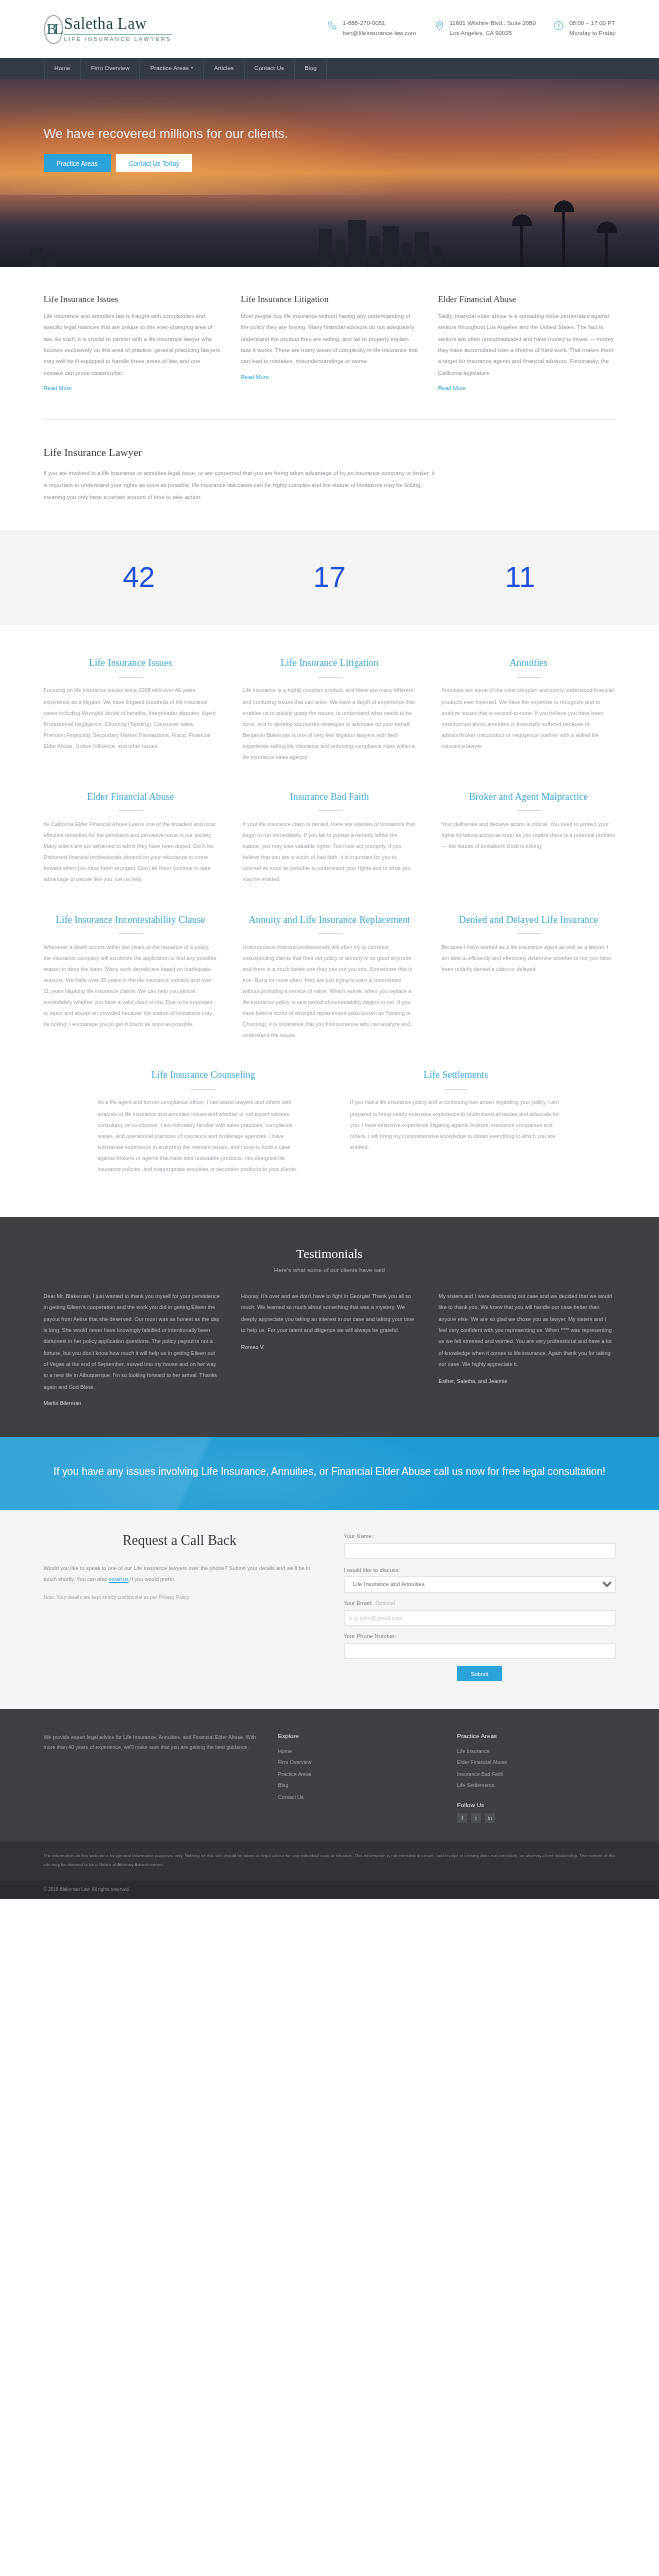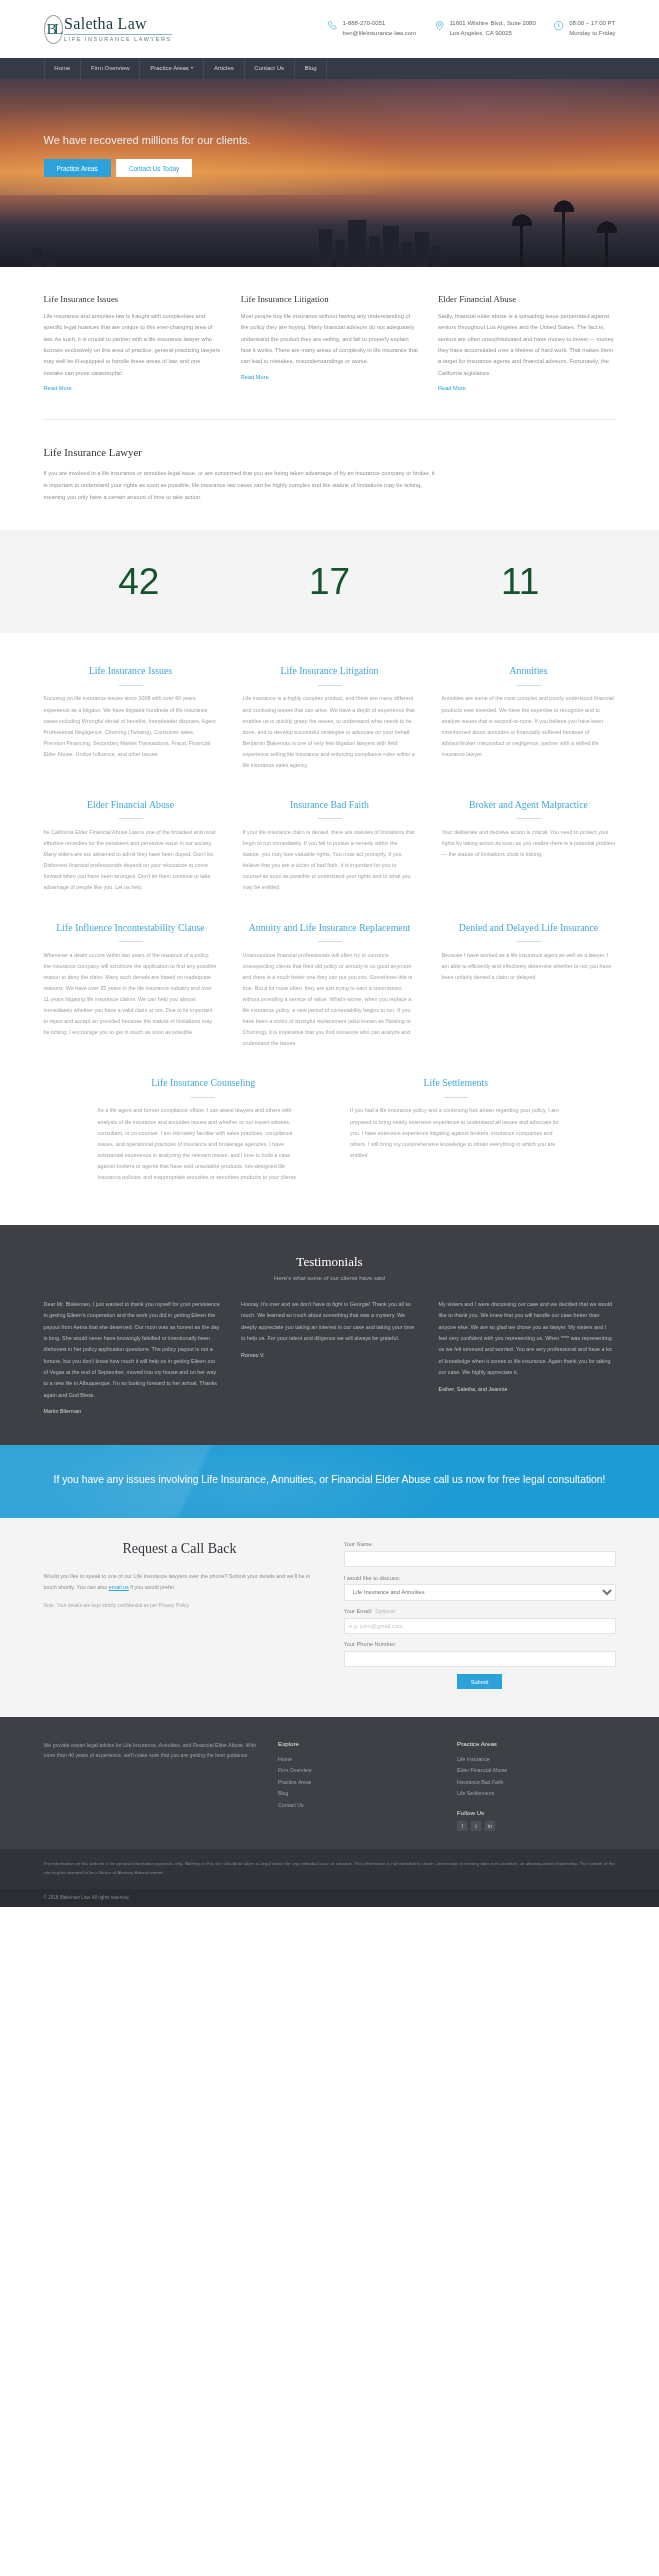--- a/index.html
+++ b/index.html
@@ -64,21 +64,21 @@
   .palm { position:absolute; bottom:0; width:3.1px; background:#17181f; }
   .palm::before{
     content:""; position:absolute; left:-14.4px; top:-11.3px; width:32px; height:17.5px;
     background:radial-gradient(ellipse at 50% 100%, #17181f 0 45%, transparent 46%);
   }
   .hero-content { position:relative; padding-top:40px; }
   .hero h1 {
     font-family:"Liberation Serif", serif; font-weight:400; font-size:19.6px;
     line-height:1.33; color:#fff; letter-spacing:0.1px;
   }
-  .hero p { margin-top:15px; font-size:11px; color:#eceef0; }
+  .hero p { margin-top:7px; font-size:13px; color:#eceef0; }
   .hero-btns { margin-top:13.4px; display:flex; gap:5.2px; }
   .btn-primary {
     background:#2ba3da; color:#fff; font-size:6.4px;
     padding:5.7px 13px; border:0; cursor:pointer;
   }
   .btn-ghost {
     background:#fff; color:#2ba3da; font-size:6.4px;
     padding:5.7px 13px; border:0; cursor:pointer;
   }
 
@@ -99,22 +99,22 @@
     font-family:"Liberation Serif", serif; font-weight:400;
     font-size:10.8px; color:#32363c; margin-bottom:8.2px;
   }
   .lawyer p { font-size:5.7px; line-height:2.15; color:#8d9196; max-width:392px; }
 
   
   .counters { background:#f4f4f4; padding:33px 0; }
   .counters .wrap { display:grid; grid-template-columns:repeat(3,1fr); }
   .counter { text-align:center; }
   .counter .num {
-    font-family:"Liberation Sans", sans-serif; font-size:37px;
-    color:#14532d; font-weight:400; line-height:1;
+    font-family:"Liberation Sans", sans-serif; font-size:29px;
+    color:#1d4ed8; font-weight:400; line-height:1;
   }
 
   
   .pgrid { padding:31px 0 15.5px; }
   .pgrid-row { display:grid; grid-template-columns:repeat(3,1fr); gap:25px; margin-bottom:27px; }
   .pcard { text-align:center; }
   .pcard h4 {
     font-family:"Liberation Serif", serif; font-weight:400;
     font-size:9.8px; color:#3fa8d8; line-height:1.35; margin-bottom:7.2px; cursor:pointer;
   }
@@ -381,21 +381,21 @@
     <p>If your life insurance claim is denied, there are statutes of limitations that begin to run immediately. If you fail to pursue a remedy within the statute, you may lose valuable rights. You must act promptly. If you believe that you are a victim of bad faith, it is important for you to counsel as soon as possible to understand your rights and to what you may be entitled.</p>
   </div>
         <div class="pcard">
     <h4>Broker and Agent Malpractice</h4>
     <div class="hr"></div>
     <p>Your deliberate and decisive action is critical. You need to protect your rights by taking action as soon as you realize there is a potential problem — the statute of limitations clock is ticking.</p>
   </div>
       </div>
       <div class="pgrid-row">
         <div class="pcard">
-    <h4>Life Influence Incontestability Clause</h4>
+    <h4>Life Insurance Incontestability Clause</h4>
     <div class="hr"></div>
     <p>Whenever a death occurs within two years of the issuance of a policy, the insurance company will scrutinize the application to find any possible reason to deny the claim. Many such denials are based on inadequate reasons. We have over 35 years in the life insurance industry and over 11 years litigating life insurance claims. We can help you almost immediately whether you have a valid claim or not. Due to its important to reject and accept an provided because the statute of limitations may be ticking; I encourage you to get in touch as soon as possible.</p>
   </div>
         <div class="pcard">
     <h4>Annuity and Life Insurance Replacement</h4>
     <div class="hr"></div>
     <p>Unscrupulous financial professionals will often try to convince unsuspecting clients that their old policy or annuity is no good anymore and there is a much better one they can put you into. Sometimes this is true. But a lot more often, they are just trying to earn a commission without providing a service of value. What's worse, when you replace a life insurance policy, a new period of contestability begins to run. If you have been a victim of wrongful replacement (also known as Twisting or Churning), it is imperative that you find someone who can analyze and understand the issues.</p>
   </div>
         <div class="pcard">
     <h4>Denied and Delayed Life Insurance</h4>

